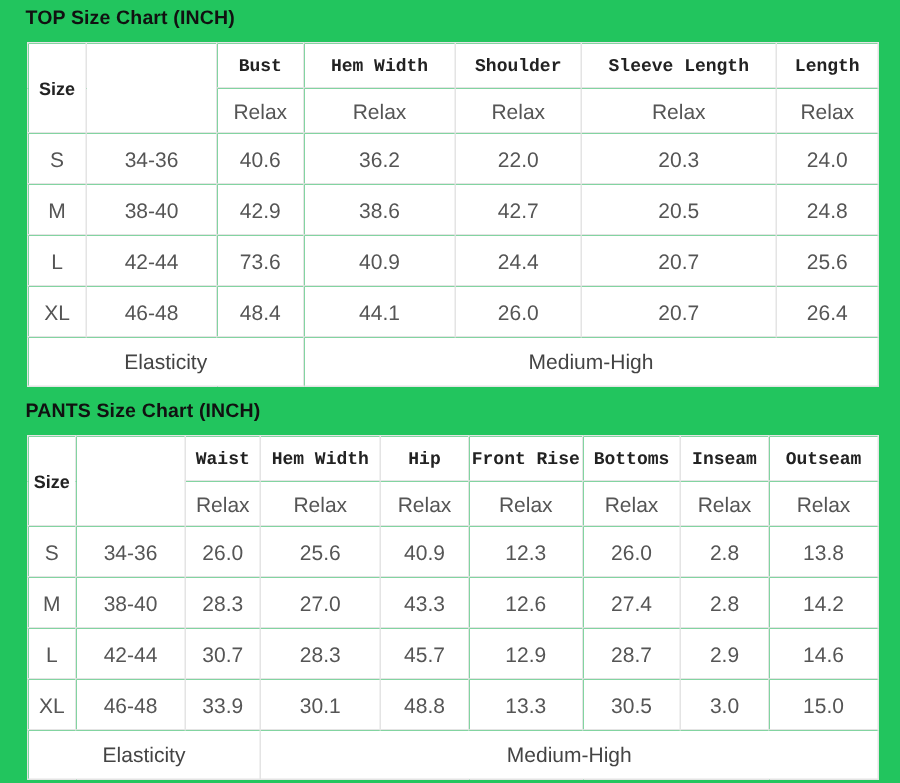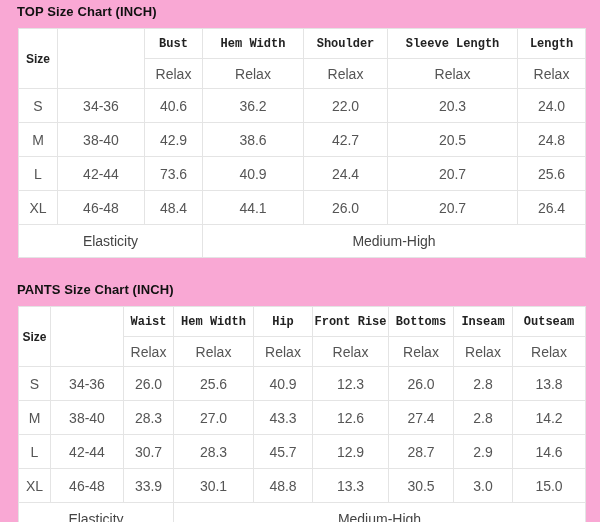--- a/index.html
+++ b/index.html
@@ -6,31 +6,31 @@
     margin: 0;
     padding: 0;
     background: #ffffff;
     font-family: "Liberation Sans", "DejaVu Sans", sans-serif;
   }
   .page {
     width: 600px;
     height: 522px;
     box-sizing: border-box;
     padding: 4px 0 0 17px;
-    background: #f9a8d4;
+    background: #22c55e;
   }
   .chart-title {
     font-size: 13px;
     font-weight: bold;
     color: #111111;
     margin: 0 0 9px 0;
     letter-spacing: 0.1px;
   }
   .chart-title.second {
-    margin-top: 24px;
+    margin-top: 8px;
   }
   table.size-chart {
     border-collapse: collapse;
     table-layout: fixed;
     margin-left: 1px;
   }
   table.size-chart th,
   table.size-chart td {
     border: 1px solid #e4e4e4;
     text-align: center;

